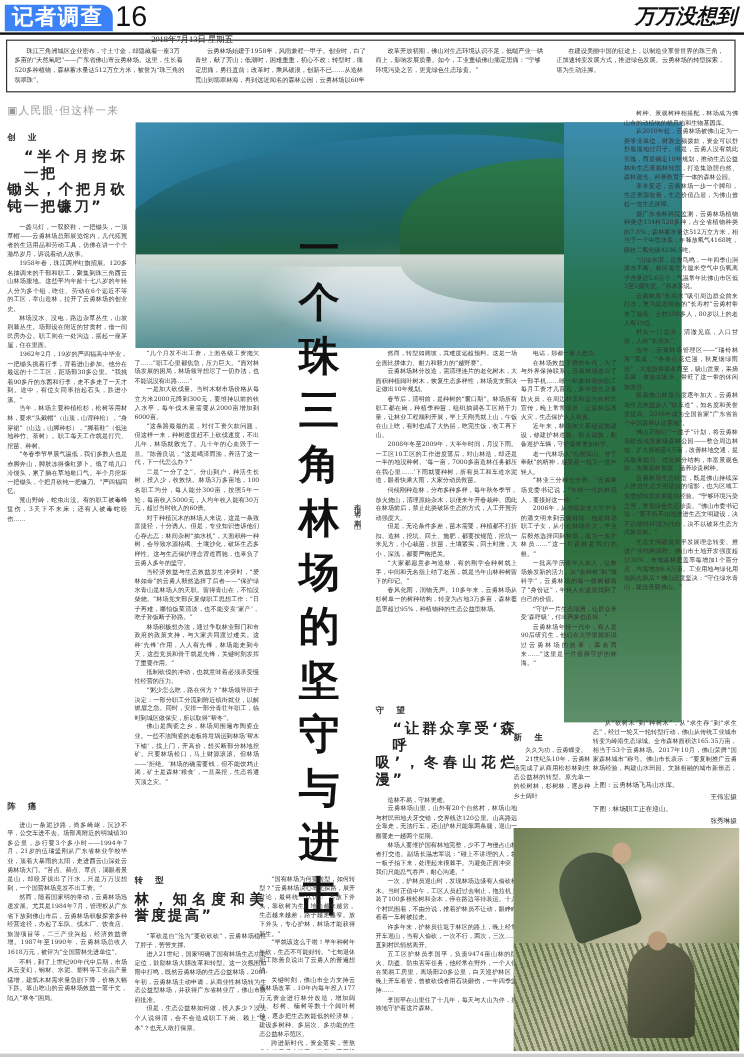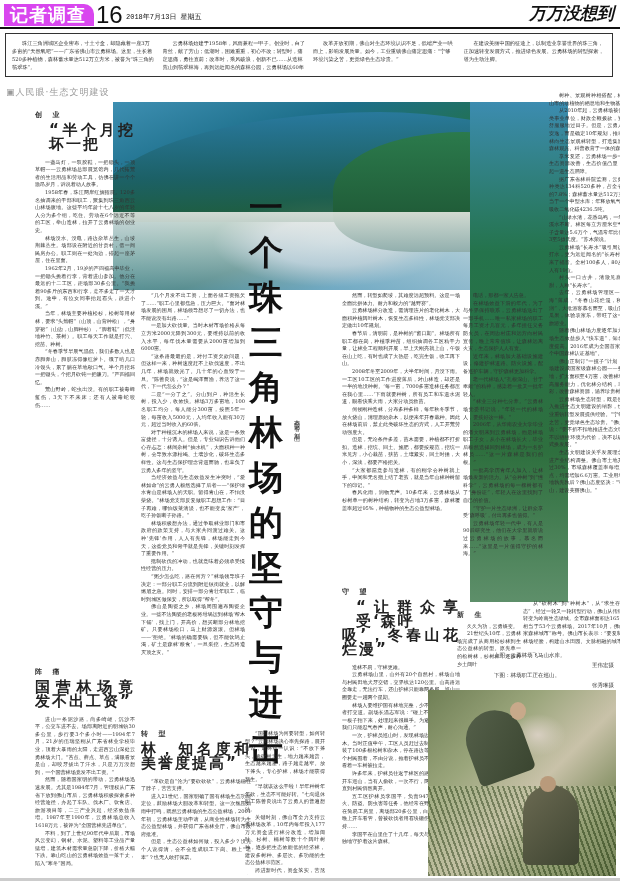--- a/index.html
+++ b/index.html
@@ -1,24 +1,24 @@
 <!DOCTYPE html>
 <html><head>
 <meta charset="utf-8">
 <style>
   html, body { margin:0; padding:0; background:#fff; }
   body { width:620px; height:881px; position:relative; overflow:hidden;
     font-family:"DejaVu Serif", serif; color:#222; }
   .masthead { position:absolute; left:0; top:0; width:620px; height:28px; }
   .section-tag { position:absolute; left:4px; top:4px; height:22px; padding:0 8px 0 6px;
-    background:#d946ef; color:#fff; font-family:"DejaVu Sans", sans-serif; font-weight:bold;
+    background:#3b82f6; color:#fff; font-family:"DejaVu Sans", sans-serif; font-weight:bold;
     font-size:18px; line-height:22px; border-radius:0 10px 0 0; letter-spacing:1px;text-align:center; }
   .page-num { position:absolute; left:96px; top:2px; font-family:"Liberation Sans", sans-serif;
     font-size:24px; font-weight:normal; color:#111; line-height:26px; }
-  .issue-date { position:absolute; left:126px; top:12px; font-family:Liberation Mono, monospace;
+  .issue-date { position:absolute; left:126px; top:28px; font-family:Liberation Serif, serif;
     font-size:7px; color:#111; }
   .paper-logo { position:absolute; right:6px; top:2px; font-family:"DejaVu Serif", serif;
     font-style:italic; font-weight:bold; font-size:17px; color:#111; }
   .rule { position:absolute; left:0; top:27px; width:620px; height:2px; background:#111; }
   .lede-box { position:absolute; left:5px; top:33px; width:608px; height:44px;
     border:1px solid #333; box-sizing:border-box; display:flex; padding:5px 6px; gap:8px; }
   .lede-col { flex:1; font-size:5.2px; line-height:8px; color:#333; text-indent:10px; overflow:hidden; }
   .series-label { position:absolute; left:6px; top:86px; font-family:"DejaVu Sans", sans-serif;
     font-size:9px; color:#999; letter-spacing:1px; }
   .hero-photo { position:absolute; left:113px; top:102px; width:455px; height:188px;
@@ -34,24 +34,24 @@
   .hero-photo .mist { position:absolute; left:0; top:110px; width:455px; height:80px;
     background:linear-gradient(180deg, rgba(240,240,236,.85), rgba(120,170,200,.6)); }
   .side-forest { position:absolute; left:470px; top:102px; width:98px; height:500px;
     background:linear-gradient(180deg,#3c8cb0 0%,#24734b 30%,#2e6f3e 70%,#5e8f6a 100%); }
   .big-title { position:absolute; left:248px; top:185px; width:36px; font-family:"DejaVu Sans", sans-serif;
     font-weight:bold; font-size:34px; line-height:45px; color:#111; text-align:center;
     word-break:break-all; }
   .big-title span { display:block; background:rgba(255,255,255,0); }
   .byline { position:absolute; left:292px; top:415px; writing-mode:vertical-rl; font-size:6px;
     color:#333; letter-spacing:2px; }
-  .col { position:absolute; font-size:5.1px; line-height:7.6px; color:#333; overflow:hidden; text-align:justify;margin-left:29px; }
+  .col { position:absolute; font-size:5.1px; line-height:7.6px; color:#333; overflow:hidden; text-align:justify; }
   .col p { margin:0; text-indent:10px; }
   .sub-kicker { font-family:"DejaVu Sans", sans-serif; font-size:7px; color:#333; letter-spacing:4px; margin:4px 0 3px; font-weight:bold; }
-  .sub-head { font-family:"DejaVu Sans", sans-serif; font-size:15px; line-height:14px; font-weight:bold;
+  .sub-head { font-family:"DejaVu Sans", sans-serif; font-size:12px; line-height:14px; font-weight:bold;
     color:#222; letter-spacing:2px; margin:0 0 8px; }
   .sub-head .indent { padding-left:14px; }
   .caption { position:absolute; left:494px; top:650px; width:120px; font-size:5.5px; line-height:10px; color:#333; }
   .caption .credit { text-align:right; }
   .bottom-photo { position:absolute; left:428px; top:690px; width:188px; height:186px;
     background:
       radial-gradient(ellipse 40px 30px at 110px 45px, #d8cfc1 0%, transparent 70%),
       linear-gradient(135deg,#6f7f55 0%,#9aa57b 30%,#c9c2a9 55%,#7c8a5c 80%,#5b6b3e 100%); overflow:hidden; }
   .bottom-photo .person1 { position:absolute; left:40px; top:20px; width:58px; height:70px;
     background:linear-gradient(135deg,#55604a,#3a4530); border-radius:30px 30px 6px 6px; transform:rotate(-20deg); }
@@ -74,47 +74,47 @@
 </div>
 <div class="rule"></div>
 
 <div class="lede-box">
   <div class="lede-col">珠江三角洲城区企业密布，寸土寸金，却隐藏着一座3万多亩的“天然氧吧”——广东省佛山市云勇林场。这里，生长着520多种植物，森林蓄水量达512万立方米，被誉为“珠三角的翡翠珠”。</div>
   <div class="lede-col">云勇林场始建于1958年，风雨兼程一甲子。创业时，白了青丝，献了芳山；低潮时，困难重重，初心不改；转型时，痛定思痛，勇往直前；改革时，乘风破浪，创新不已……从造林荒山到翡翠林海，再到远近闻名的森林公园，云勇林场以60年光阴，谱写了一首践定起的生态文明进行曲。</div>
   <div class="lede-col">改革开放初期，佛山对生态环境认识不足，低端产业一哄而上，影响发展质量。如今，工业重镇佛山痛定思痛：“宁够环境污染之苦，更觉绿色生态珍贵。”</div>
   <div class="lede-col">在建设美丽中国的征途上，以制造业享誉世界的珠三角，正加速转变发展方式，推进绿色发展。云勇林场的转型探索，堪为生动注脚。</div>
 </div>
 
-<div class="series-label"><span>▣</span><span>人民眼·生态文明建设</span></div>
+<div class="series-label"><span>▣</span><span>人民眼·但这样一来</span></div>
 
 <div class="hero-photo">
   <div class="ridge1"></div>
   <div class="ridge2"></div>
   <div class="mist"></div>
 </div>
 <div class="side-forest"></div>
 
 <div class="col" style="left:6px; top:108px; width:100px; height:530px;">
   <div class="sub-kicker">创 业</div>
   <div class="sub-head">
     <div class="indent">“半个月挖坏一把</div>
+    <div>锄头，个把月砍钝一把镰刀”</div>
   </div>
   <p>一盏马灯，一双胶鞋，一把锄头，一顶草帽——云勇林场总部展览馆内，几代拓荒者的生活用品和劳动工具，仿佛在讲一个个激昂岁月，诉说着动人故事。</p>
   <p>1958年春，珠江两岸红旗招展。120多名抽调来的干部和职工，聚集到珠三角西云山林场腹地。这些平均年龄十七八岁的年轻人分为多个组，吃住、劳动在6个远近不等的工区，举山造林，拉开了云勇林场的创业史。</p>
   <p>林场没水、没电，路边杂草丛生，山坡荆棘丛生。场部设在附近的甘贡村，借一间民房办公。职工则在一处沟边，搭起一座茅屋，住在里面。</p>
   <p>1962年2月，19岁的严四福高中毕业，一把锄头挑着行李，背着进山参加。他分在最远的十二工区，距场部30多公里。“我挑着90多斤的东西和行李，走不多走了一天才到。途中，有位女同事抬起石头，跌进小溪。”</p>
   <p>当年，林场主要种植松杉，松树等用材林，要求“头戴帽”（山顶，山背种松），“身穿裙”（山边，山脚种杉），“脚着鞋”（低洼地种竹、茶树）。职工每天工作就是打穴、挖苗、种树。</p>
   <p>“冬春季节早晨气温低，我们多数人也是赤脚奔山，脚肢冻得像红萝卜。饿了啃几口冷馒头，累了躺在草地歇口气。半个月挖坏一把锄头，个把月砍钝一把镰刀。”严四福回忆。</p>
   <p>荒山野岭，蛇虫出没。有的职工被毒蜂蜇伤，3天下不来床；还有人被毒蛇咬伤……</p>
 </div>
 
 <div class="col" style="left:6px; top:665px; width:100px; height:210px;">
   <div class="sub-kicker">阵 痛</div>
   <div class="sub-head">
-    <div>国营林场竟发不出工资”</div>
   </div>
   <p>进山一条泥沙路，尚多崎岖，沉沙不平，公交车进不去。场部离附近的明城镇30多公里，步行要3个多小时——1994年7月，21岁的伍瑞坚刚从广东省林业学校毕业，顶着大暴雨的太阳，走进西云山深处云勇林场大门。“苔点、藓点、草点，满眼看景是山，却咬牙拔出了汗水，只是万万没想到，一个国营林场竟发不出工资。”</p>
   <p>然而，随着国家明的带动，云勇林场迅速发展。尤其是1984年7月，管理权从广东省下放到佛山市后，云勇林场积极探索多种经营途径，办起了车队、伐木厂、饮食店、旅游项目等，二三产业兴起，经济效益倍增。1987年至1990年，云勇林场总收入1618万元，被评为“全国营林先进单位”。</p>
   <p>不料，到了上世纪90年代中后期，市场风云变幻，钢材、水泥、塑料等工业品产量猛增，建筑木材需求量急剧下降，价格大幅下跌。靠山吃山的云勇林场效益一落千丈，陷入“寒冬”困局。</p>
 </div>
 
 <div class="col" style="left:112px; top:292px; width:104px; height:400px;">
   <p>“几个月发不出工资，上面各级工资拖欠了……”职工心里都焦急，压力巨大。“面对林场发展的困局，林场领导想尽了一切办法，也不能说没有出路……”</p>
   <p>一是加大砍伐量。当时木材市场价格从每立方米2000元降到300元，要维持以前的收入水平，每年伐木量需要从2000亩增加到6000亩。</p>
   <p>“这条路最最的是，对付工资欠款问题，但这样一来，种树速度赶不上砍伐速度，不出几年，林场就败光了。几十年的心血毁于一旦。”陈善良说，“这是竭泽而渔，养活了这一代，下一代怎么办？”</p>

